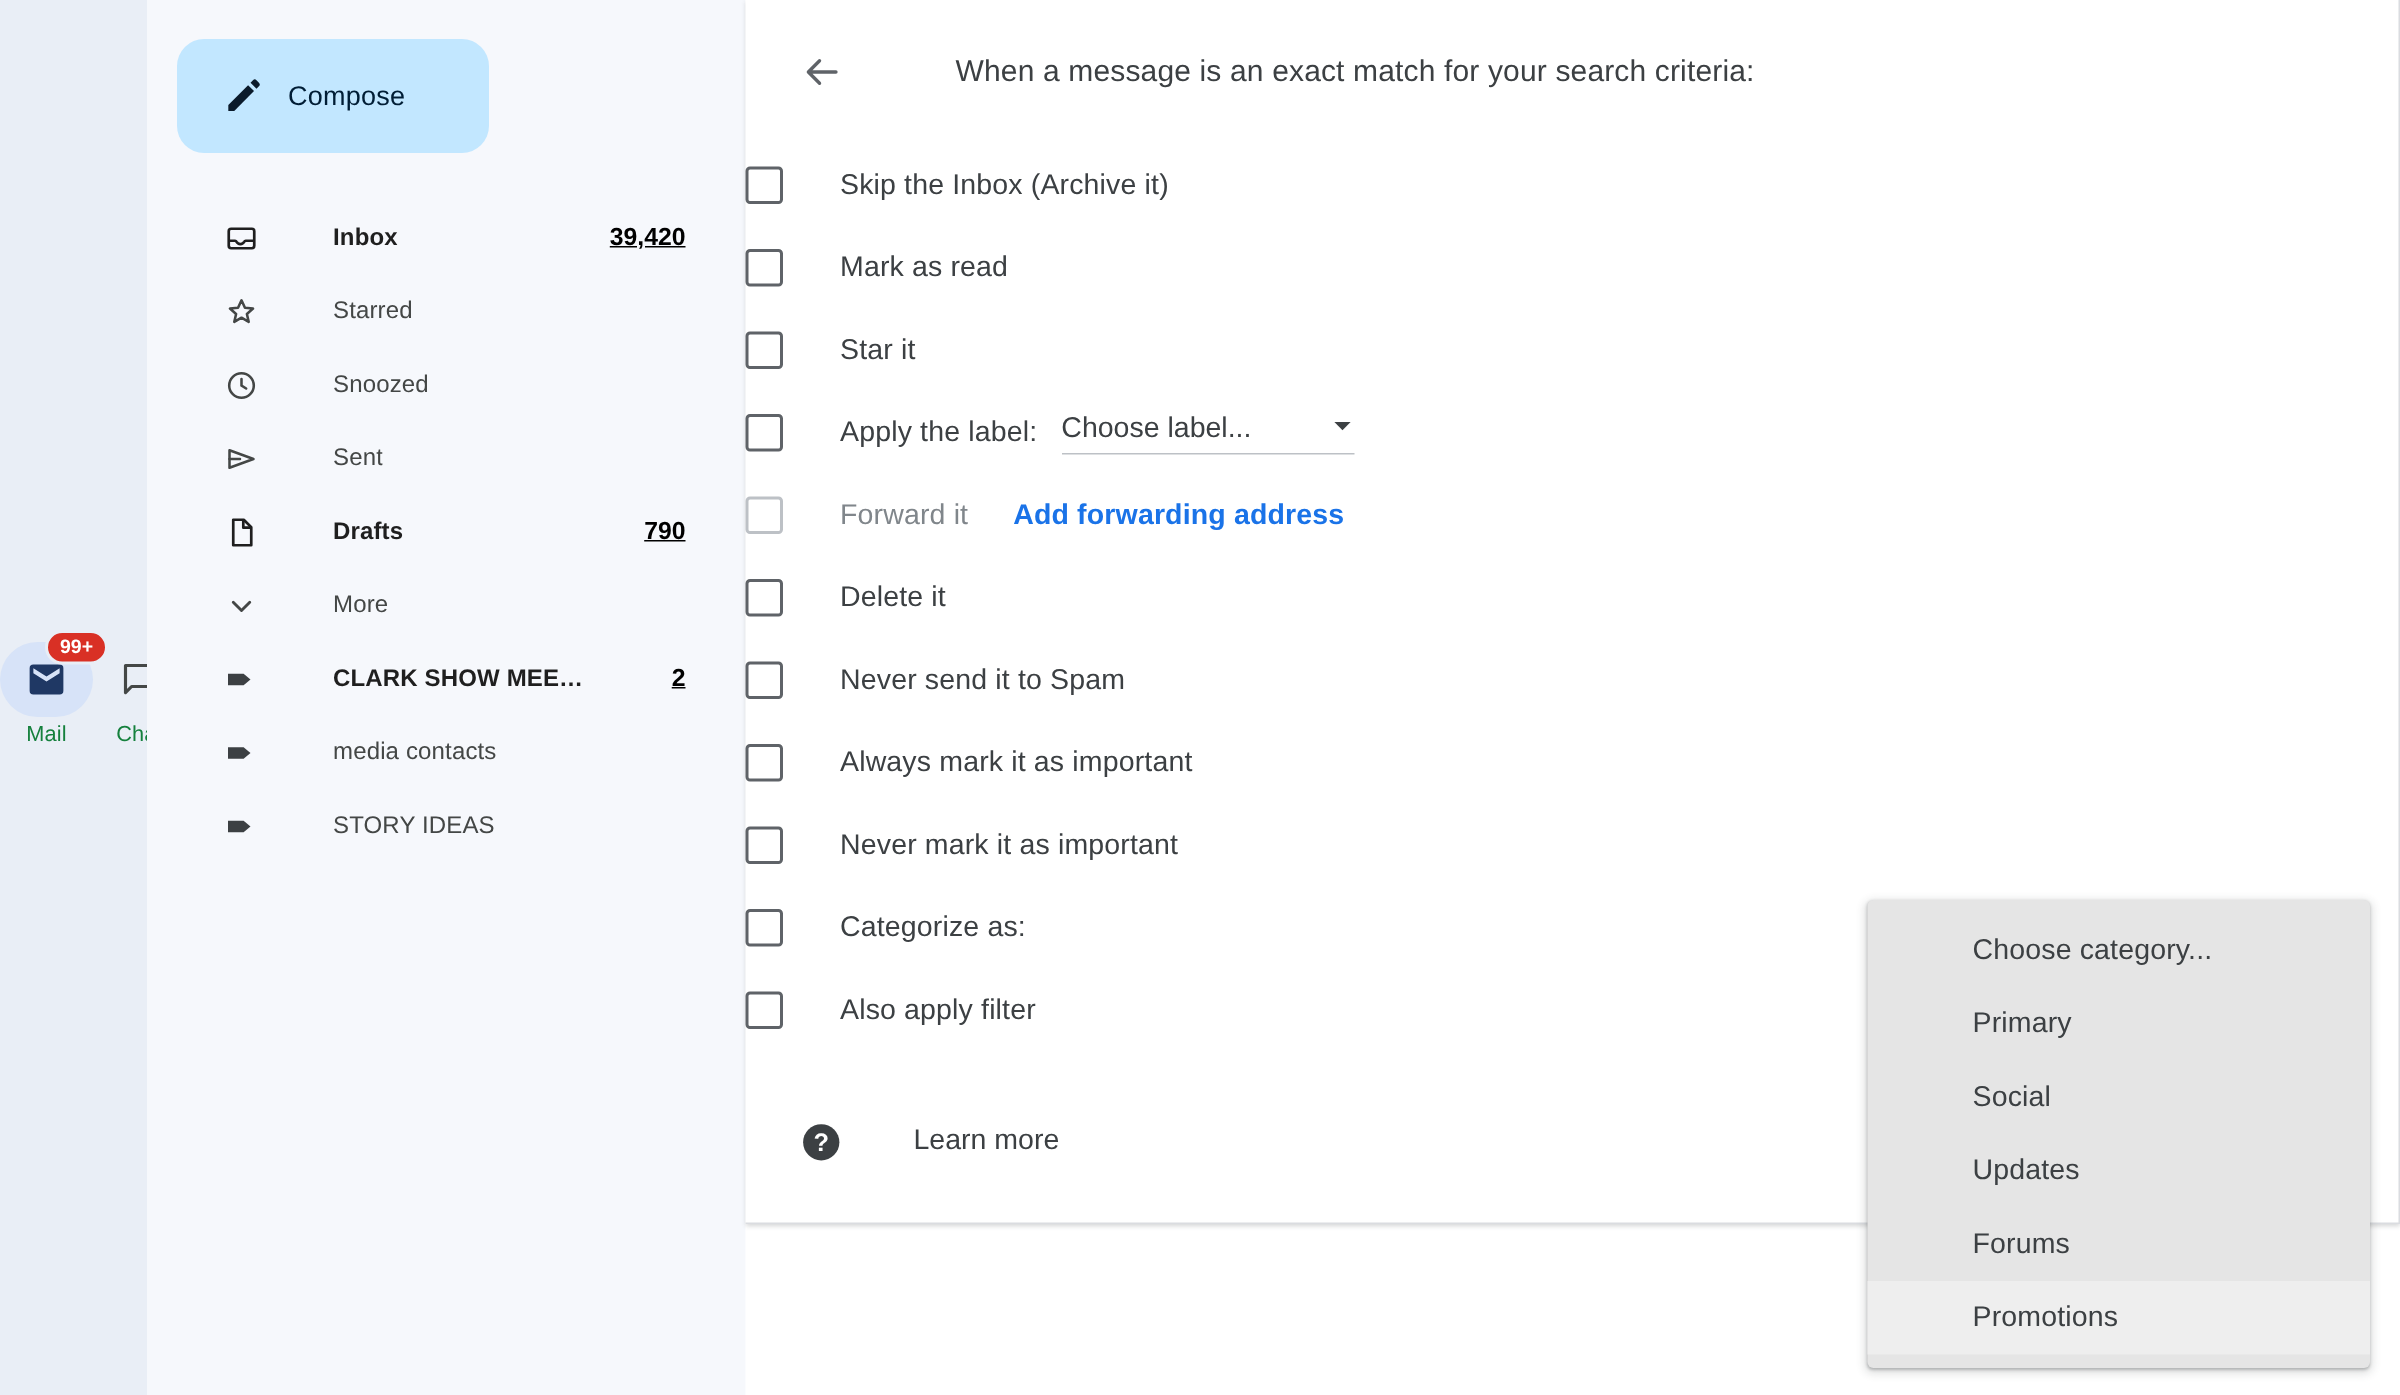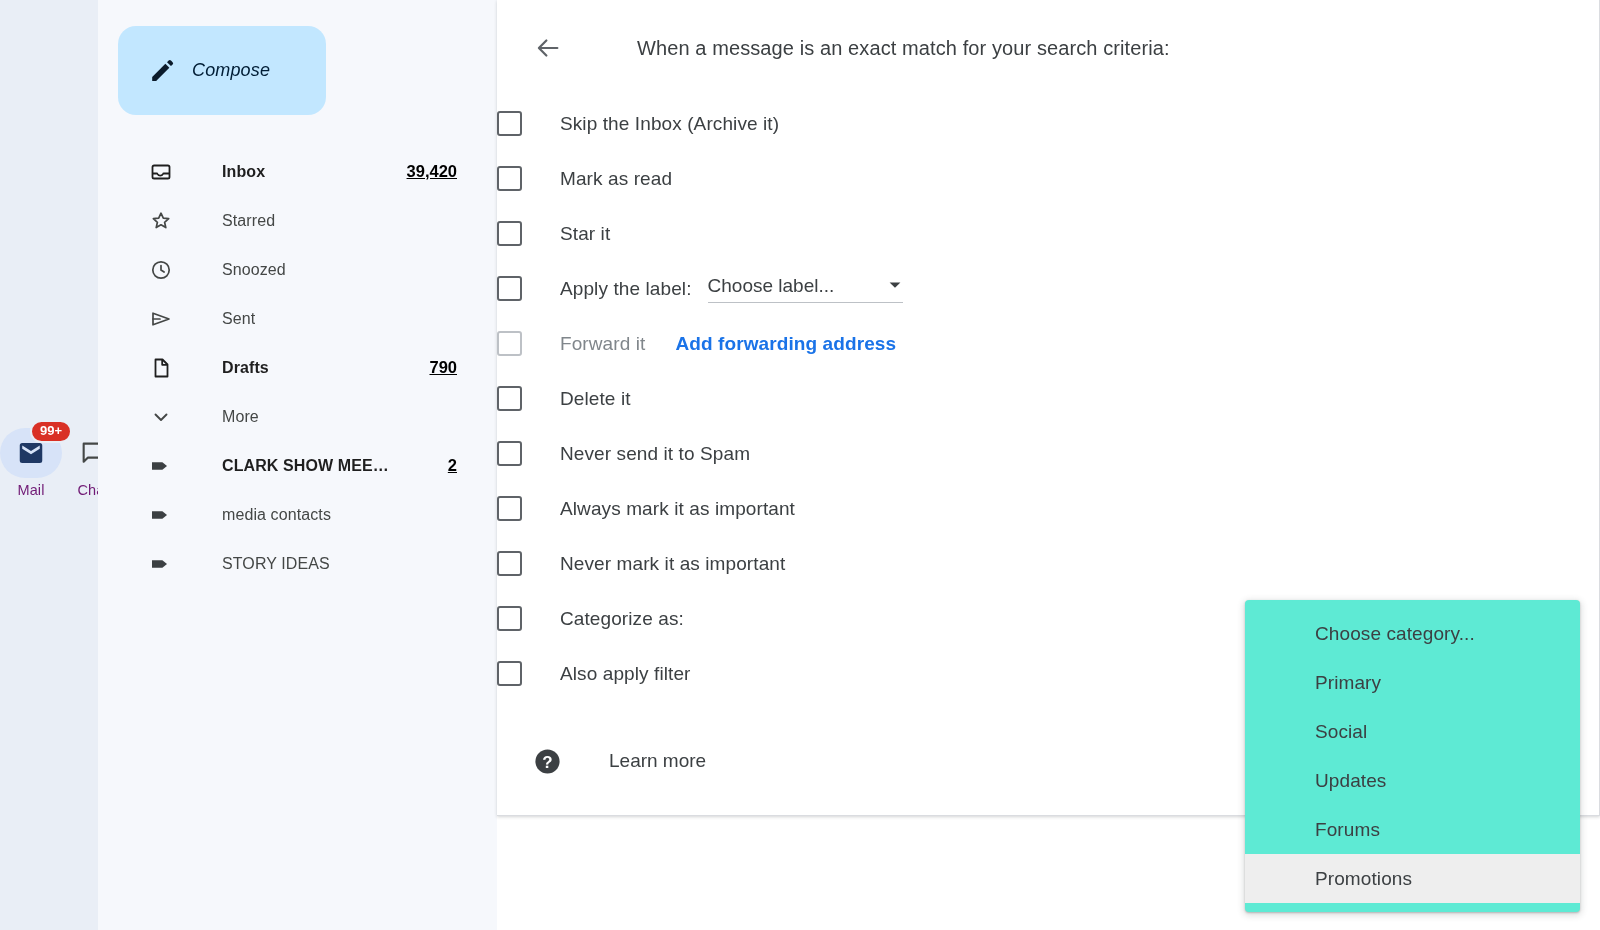--- a/index.html
+++ b/index.html
@@ -30,21 +30,21 @@
     position: relative;
   }
   .rail-glyph {
     width: 62px; height: 50px;
     border-radius: 25px;
     display: flex; align-items: center; justify-content: center;
     position: relative;
   }
   .rail-item.active .rail-glyph { background: #d7e3f8; }
   .rail-label {
-    font-size: 14.5px; color: #701a75; margin-top: 4px;
+    font-size: 14.5px; color: #15803d; margin-top: 4px;
     letter-spacing: .1px;
   }
   .badge {
     position: absolute;
     top: -8px; left: 30px;
     background: #d93025;
     color: #fff;
     font-size: 13px; font-weight: bold;
     border-radius: 12px;
     padding: 2px 8px 3px;
@@ -55,27 +55,26 @@
 
   
   .nav {
     position: absolute; left: 98px; top: 0;
     width: 399px; height: 930px;
     background: #f6f8fc;
     padding-top: 26px;
   }
   .compose {
     margin-left: 20px;
-    width: 208px; height: 89px;
+    width: 208px; height: 76px;
     background: #c2e7ff;
     border: none; border-radius: 18px;
     display: flex; align-items: center;
     gap: 16px; padding-left: 30px;
     cursor: pointer;
-    font-style: italic;
   }
   .compose-text {
     font-size: 18px; color: #001d35; letter-spacing: .15px;
   }
 
   .nav-list { margin-top: 32px; }
   .nav-row {
     height: 49px;
     display: flex; align-items: center;
     padding-left: 50px; padding-right: 40px;
@@ -193,21 +192,21 @@
     padding: 16px 31px;
     letter-spacing: .15px;
     cursor: pointer;
   }
 
   
   .menu {
     position: absolute;
     left: 748px; top: 600px;
     width: 335px;
-    background: #5eead4;
+    background: #e5e5e5;
     border-radius: 4px;
     box-shadow: 0 2px 6px 2px rgba(60,64,67,.15), 0 1px 2px rgba(60,64,67,.30);
     padding: 9px 0 9px;
     z-index: 50;
   }
   .menu-item {
     height: 49px;
     display: flex; align-items: center;
     padding-left: 70px;
     font-size: 19px; color: #3c4043;

